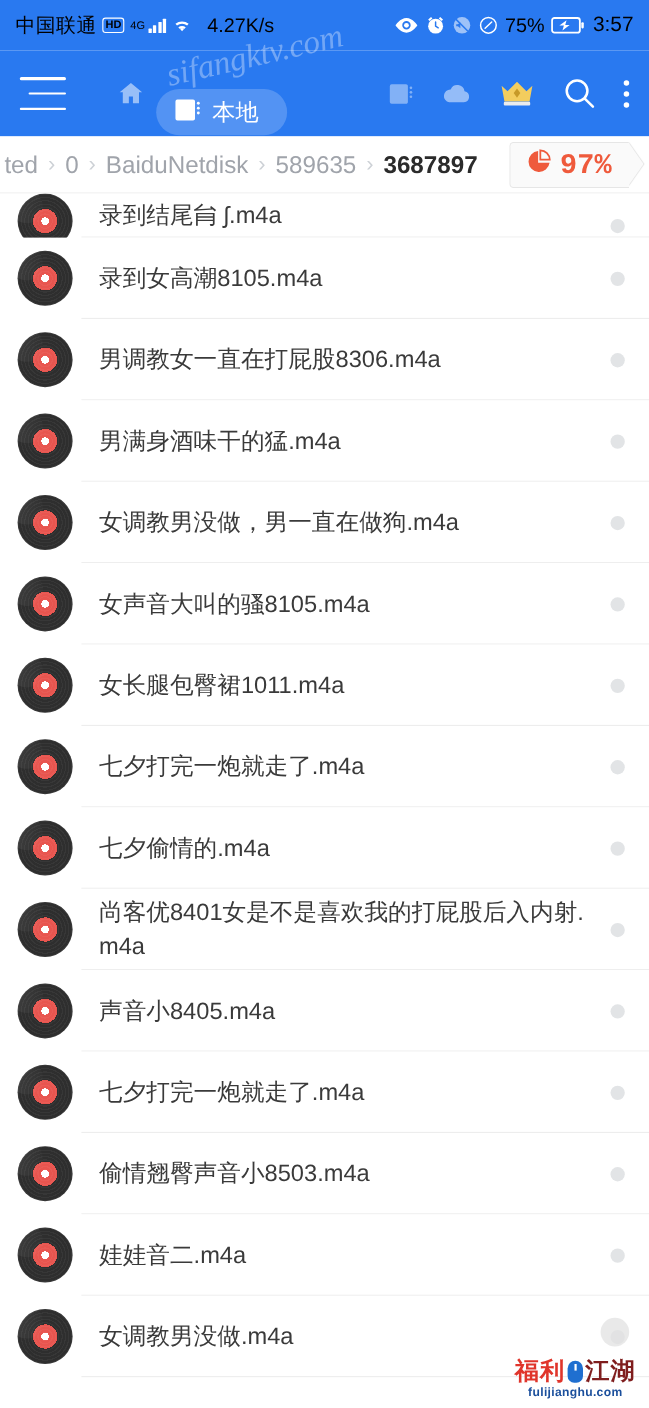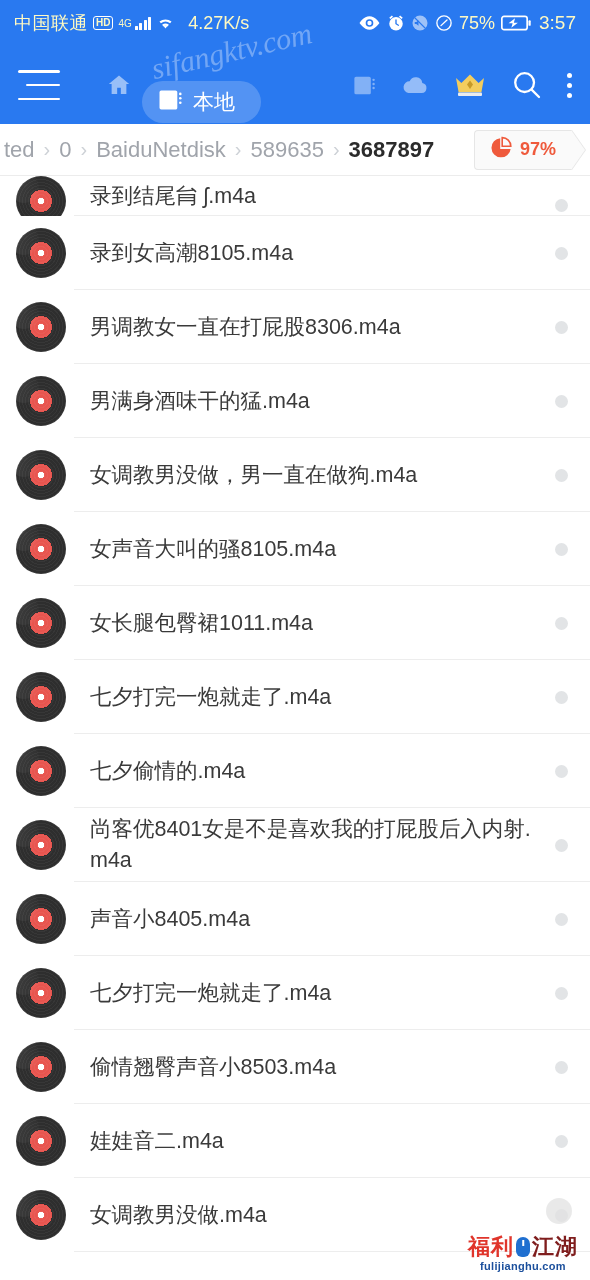--- a/index.html
+++ b/index.html
@@ -8,21 +8,21 @@
     background:#ffffff;
     font-family:"Liberation Sans","DejaVu Sans",sans-serif;
     overflow:hidden;
   }
   #app { position:relative; width:590px; height:1280px; overflow:hidden; }
 
   
   .statusbar{
     height:46px; background:#2979f0;
     display:flex; align-items:center;
-    color:#fef9c3; font-size:19px;
+    color:#000000; font-size:19px;
     padding:0 14px;
   }
   .sb-left{ display:flex; align-items:center; gap:5px; }
   .sb-right{ display:flex; align-items:center; gap:6px; margin-left:auto; }
   .carrier{ font-size:18px; letter-spacing:.5px; }
   .hd-badge{
     font-size:10px; font-weight:bold; border:1.6px solid #fff;
     border-radius:3px; padding:0 2px; line-height:12px; height:14px;
     display:flex; align-items:center;
   }
@@ -76,21 +76,21 @@
     padding:5px 16px 5px 14px; margin-right:18px; border-radius:4px 0 0 4px;
     flex:none;
   }
   .storage:after{
     content:""; position:absolute; right:-13px; top:-1px;
     width:0; height:0;
     border-top:20px solid transparent; border-bottom:20px solid transparent;
     border-left:14px solid #fafafa;
     filter:drop-shadow(1px 0 0 #e6e6e6);
   }
-  .storage-pct{ color:#ef5a3c; font-size:18px; font-weight:bold; }
+  .storage-pct{ color:#ef5a3c; font-size:26px; font-weight:bold;font-family:Liberation Mono, monospace; }
 
   
   .list{ position:absolute; top:176px; left:0; right:0; bottom:0; background:#fff; overflow:hidden; }
   .row{
     display:flex; align-items:center;
     padding:0 22px 0 16px;
     height:74px; position:relative; background:#fff;justify-content:center;
   }
   .row.clipped{ height:40px; align-items:flex-end; padding-bottom:4px; }
   .row:after{

